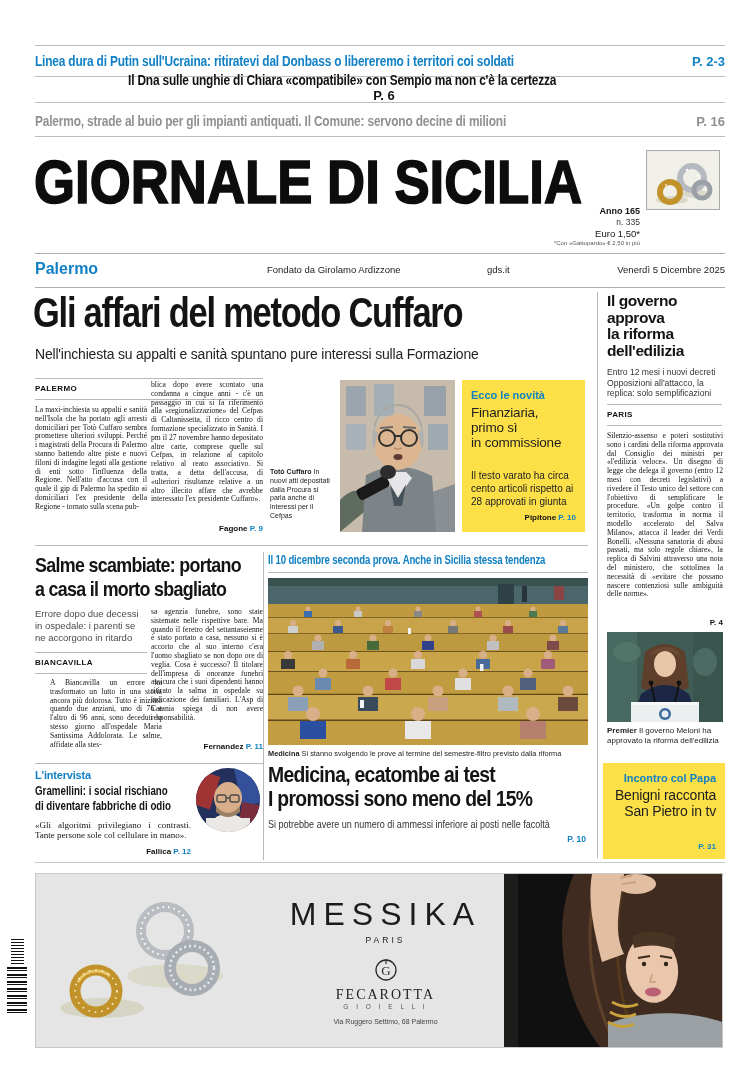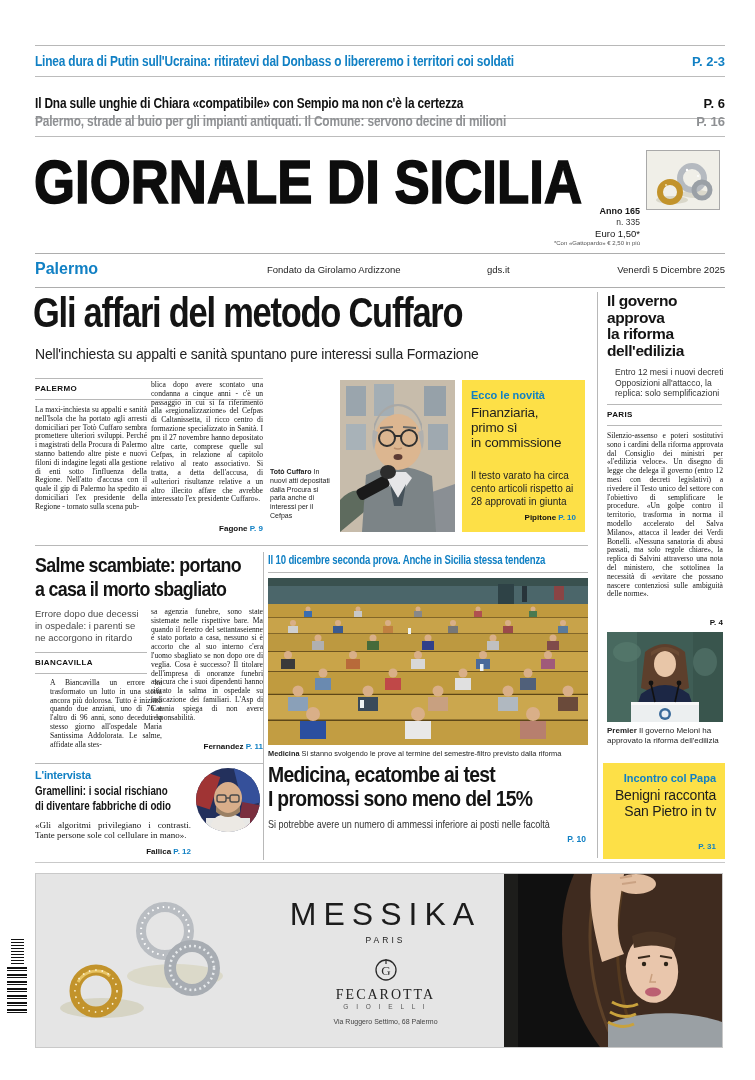--- a/index.html
+++ b/index.html
@@ -80,21 +80,21 @@
   <div class="barcode">
     <div class="bc1"></div>
     <div class="bc2"></div>
   </div>
 
   <div class="rule" style="left:35px;top:45px;width:690px;"></div>
   <div class="toprow" style="top:46px;">
     <span class="t blue">Linea dura di Putin sull'Ucraina: ritiratevi dal Donbass o libereremo i territori coi soldati</span>
     <span class="p blue">P. 2-3</span>
   </div>
-  <div class="toprow" style="top:88px;">
+  <div class="toprow" style="top:72px;flex-direction:column;">
     <span class="t" style="color:#111;">Il Dna sulle unghie di Chiara «compatibile» con Sempio ma non c'è la certezza</span>
     <span class="p" style="color:#111;">P. 6</span>
   </div>
   <div class="toprow" style="top:106px;">
     <span class="t gray">Palermo, strade al buio per gli impianti antiquati. Il Comune: servono decine di milioni</span>
     <span class="p gray">P. 16</span>
   </div>
 
   <svg class="abs" style="left:33px;top:146px;" width="552" height="66">
     <text x="1" y="57" font-family="Liberation Sans, sans-serif" font-weight="bold" font-size="62" fill="#0d0d0d" stroke="#0d0d0d" stroke-width="1.6" textLength="548" lengthAdjust="spacingAndGlyphs">GIORNALE DI SICILIA</text>
@@ -348,21 +348,21 @@
   </div>
   <div class="abs nowrap cx" style="left:268px;top:818px;font-size:11px;color:#333;transform:scaleX(.82);">Si potrebbe avere un numero di ammessi inferiore ai posti nelle facoltà</div>
   <div class="abs pg" style="left:268px;top:834px;width:318px;text-align:right;font-size:8.5px;">P. 10</div>
 
   <div class="abs sb-title" style="left:607px;top:293px;width:118px;">
     <div>Il governo</div>
     <div>approva</div>
     <div>la riforma</div>
     <div>dell'edilizia</div>
   </div>
-  <div class="abs sb-sub" style="left:607px;top:367px;width:118px;margin-left:8px;">Entro 12 mesi i nuovi decreti Opposizioni all'attacco, la replica: solo semplificazioni</div>
+  <div class="abs sb-sub" style="left:607px;top:367px;width:118px;">Entro 12 mesi i nuovi decreti Opposizioni all'attacco, la replica: solo semplificazioni</div>
   <div class="rule" style="left:607px;top:404px;width:115px;"></div>
   <div class="abs kicker" style="left:607px;top:410px;">PARIS</div>
   <div class="rule" style="left:607px;top:425px;width:115px;"></div>
   <div class="abs serif" style="left:607px;top:432px;width:116px;">Silenzio-assenso e poteri sostitutivi sono i cardini della riforma approvata dal Consiglio dei ministri per «l'edilizia veloce». Un disegno di legge che delega il governo (entro 12 mesi con decreti legislativi) a rivedere il Testo unico del settore con l'obiettivo di semplificare le procedure. «Un golpe contro il territorio, trasforma in norma il modello accelerato del Salva Milano», attacca il leader dei Verdi Bonelli. «Nessuna sanatoria di abusi passati, ma solo regole chiare», la replica di Salvini attraverso una nota del ministero, che sottolinea la necessità di «evitare che possano nascere contenziosi sulle ambiguità delle norme».</div>
   <div class="abs" style="left:607px;top:618px;width:116px;text-align:right;font-size:8px;font-weight:bold;color:#111;">P. 4</div>
 
   <svg class="abs" style="left:607px;top:632px;" width="116" height="90">
     <rect width="116" height="90" fill="#3f5d55"></rect>
     <rect x="0" y="0" width="30" height="90" fill="#48695f"></rect>
     <rect x="86" y="0" width="30" height="90" fill="#39554d"></rect>

